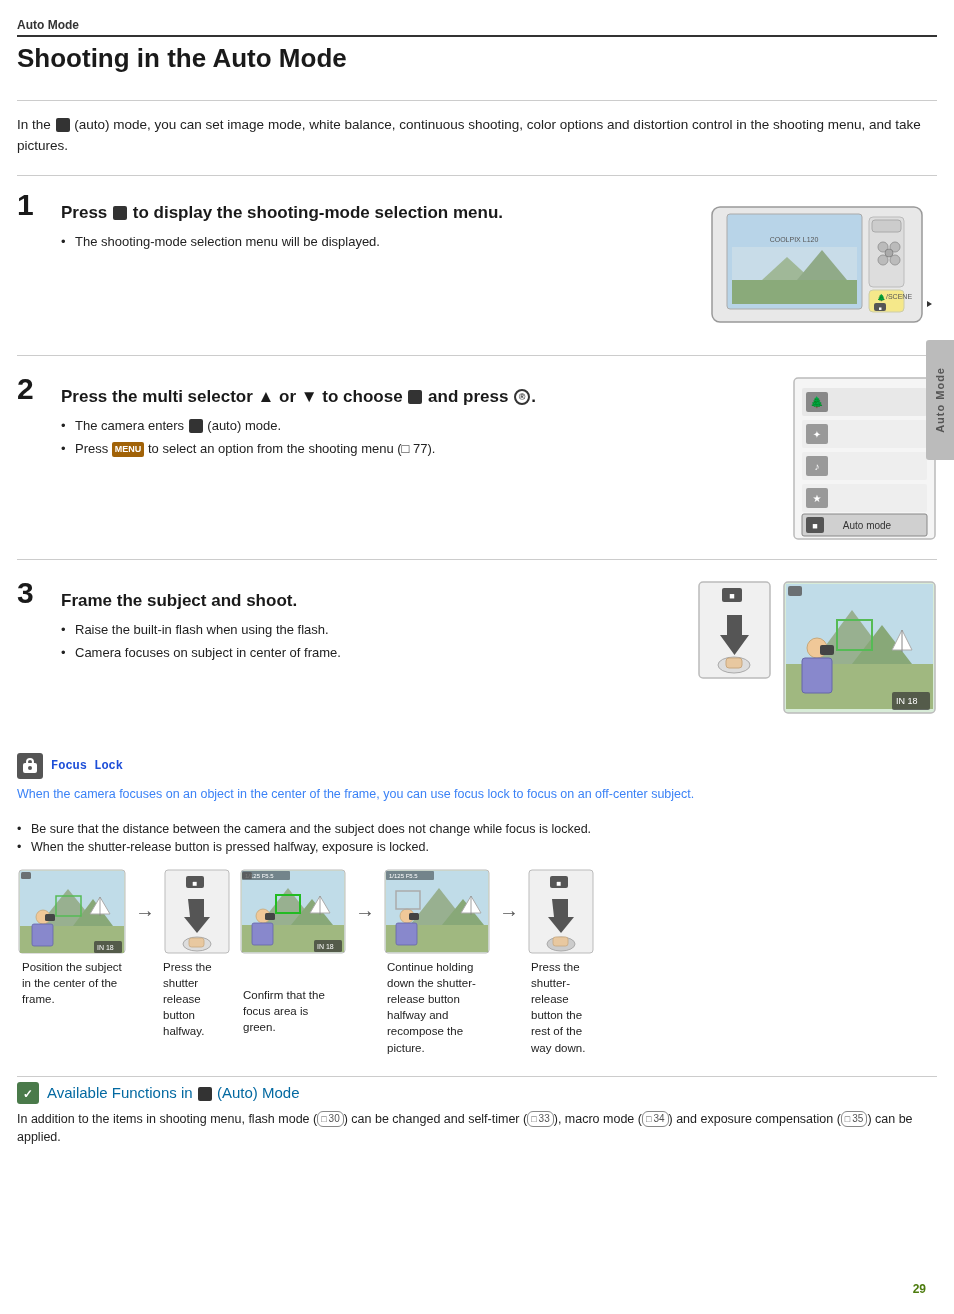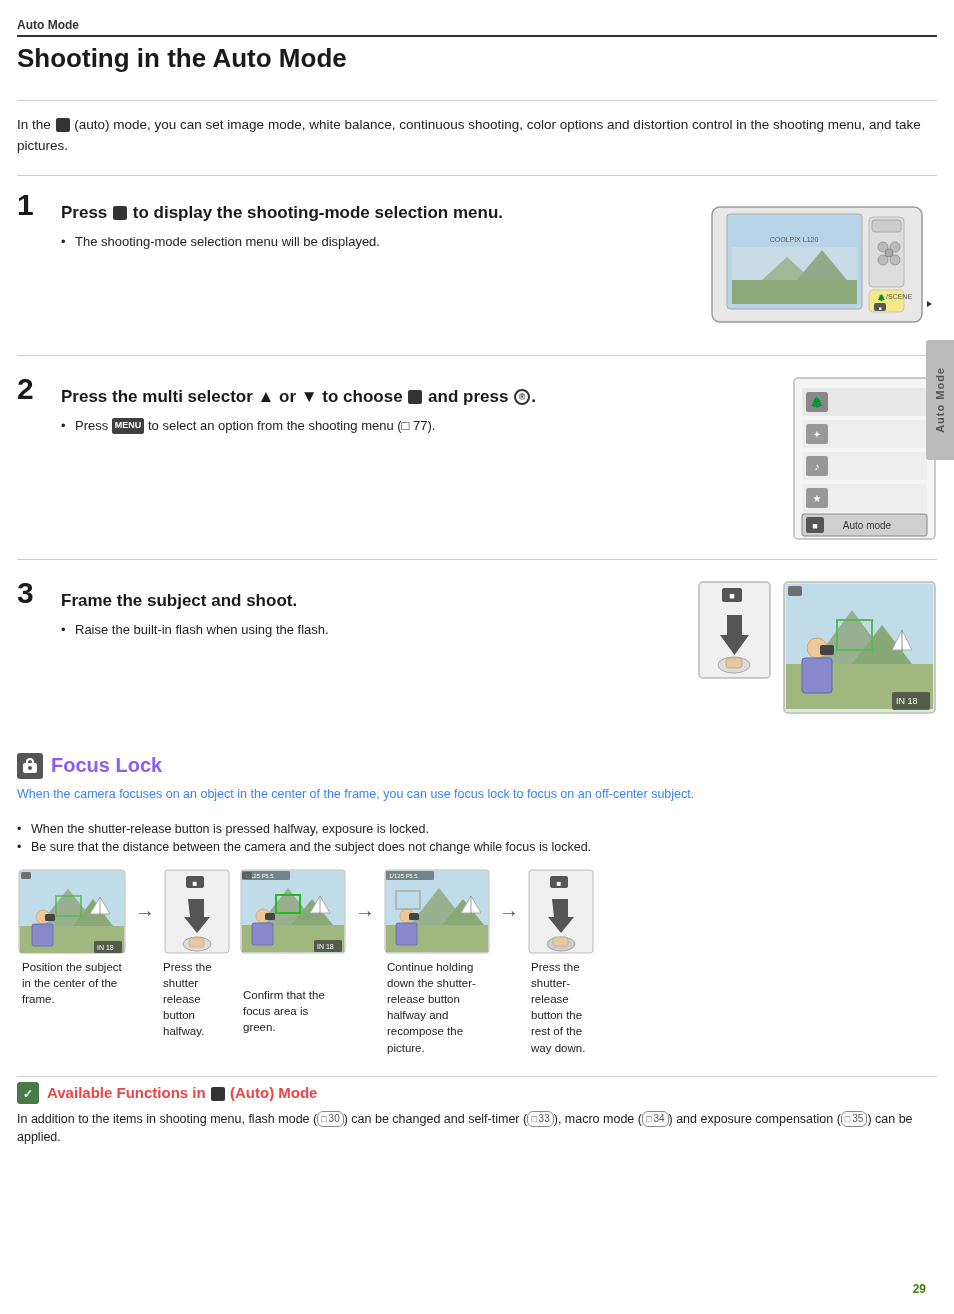--- a/index.html
+++ b/index.html
@@ -120,23 +120,24 @@
       background: #555;
       border-radius: 3px;
       display: flex;
       align-items: center;
       justify-content: center;
       color: white;
       font-size: 11px;
     }
 
     .focus-lock-title {
-      font-size: 20px;
-      font-weight: bold;
-      color: #8b5cf6;
+      font-size: 12px;
+      font-weight: bold;
+      color: #1d4ed8;
+      font-family: Liberation Mono, monospace;
     }
 
     .focus-lock-desc {
       font-size: 12.5px;
       line-height: 1.5;
       color: #3b82f6;
       margin-bottom: 16px;
     }
 
     .focus-lock-bullets {
@@ -210,22 +211,22 @@
       border-radius: 3px;
       display: flex;
       align-items: center;
       justify-content: center;
       color: white;
       font-size: 10px;
     }
 
     .avail-title {
       font-size: 15px;
-      font-weight: bold;
-      color: #ef4444;
+      font-weight: normal;
+      color: #0369a1;
     }
 
     .avail-text {
       font-size: 12.5px;
       line-height: 1.5;
       color: #222;
     }
 
     
     .side-tab {
@@ -282,21 +283,21 @@
       margin: 0 1px;
       line-height: 12px;
       text-align: center;
       font-size: 9px;
       font-weight: bold;
       color: #333;
     }
 
     .menu-inline {
       display: inline-block;
-      background: #404040;
+      background: #a16207;
       color: white;
       font-size: 9px;
       font-weight: bold;
       padding: 1px 3px;
       border-radius: 2px;
       vertical-align: middle;
     }
 
     
     .illus-svg {
@@ -386,20 +387,21 @@
     </div>
   </div>
 
   <div class="step-block">
     <div class="step-number">2</div>
     <div class="step-content">
       <div class="step-title">
         Press the multi selector ▲ or ▼ to choose <span class="cam-inline"></span> and press <span class="ok-inline">®</span>.
       </div>
       <ul class="step-bullets">
+        <li>The camera enters <span class="cam-inline"></span> (auto) mode.</li>
         <li>Press <span class="menu-inline">MENU</span> to select an option from the shooting menu (□ 77).</li>
       </ul>
     </div>
     <div class="step-image">
 
       <svg width="145" height="165" viewBox="0 0 145 165" class="illus-svg">
         <rect x="2" y="2" width="141" height="161" rx="4" fill="#f5f5f5" stroke="#bbb" stroke-width="1.5"></rect>
 
         <rect x="10" y="12" width="125" height="28" rx="2" fill="#e8e8e8"></rect>
         <rect x="14" y="16" width="22" height="20" rx="2" fill="#888"></rect>
@@ -424,20 +426,21 @@
       </svg>
     </div>
   </div>
 
   <div class="step-block" style="border-bottom:none;">
     <div class="step-number">3</div>
     <div class="step-content">
       <div class="step-title">Frame the subject and shoot.</div>
       <ul class="step-bullets">
         <li>Raise the built-in flash when using the flash.</li>
+        <li>Camera focuses on subject in center of frame.</li>
       </ul>
     </div>
     <div class="step-image" style="display:flex;gap:10px;align-items:flex-start;">
 
       <svg width="75" height="100" viewBox="0 0 75 100" class="illus-svg">
         <rect x="2" y="2" width="71" height="96" rx="4" fill="#f0f0f0" stroke="#bbb" stroke-width="1.5"></rect>
 
         <rect x="25" y="8" width="20" height="14" rx="2" fill="#555"></rect>
         <text x="35" y="19" font-size="9" fill="white" text-anchor="middle">■</text>
 
@@ -483,22 +486,22 @@
           <rect x="4" y="8" width="14" height="10" rx="2" fill="white"></rect>
           <rect x="8" y="4" width="6" height="6" rx="3" fill="none" stroke="white" stroke-width="2"></rect>
           <circle cx="11" cy="13" r="2" fill="#555"></circle>
         </svg>
       </div>
       <span class="focus-lock-title">Focus Lock</span>
     </div>
 
     <p class="focus-lock-desc">When the camera focuses on an object in the center of the frame, you can use focus lock to focus on an off-center subject.</p>
     <ul class="focus-lock-bullets">
+      <li>Be sure that the distance between the camera and the subject does not change while focus is locked.</li>
       <li>When the shutter-release button is pressed halfway, exposure is locked.</li>
-      <li>Be sure that the distance between the camera and the subject does not change while focus is locked.</li>
     </ul>
 
     <div class="focus-steps-row">
 
       <div class="focus-step-item" style="width:110px;">
         <svg width="108" height="85" viewBox="0 0 108 85">
           <rect x="1" y="1" width="106" height="83" rx="3" fill="#d8ecd8" stroke="#bbb" stroke-width="1"></rect>
           <rect x="2" y="2" width="104" height="55" fill="#c0dce8"></rect>
           <rect x="2" y="57" width="104" height="27" fill="#a0b880"></rect>
           <polygon points="50,20 80,57 20,57" fill="#98b090"></polygon>

